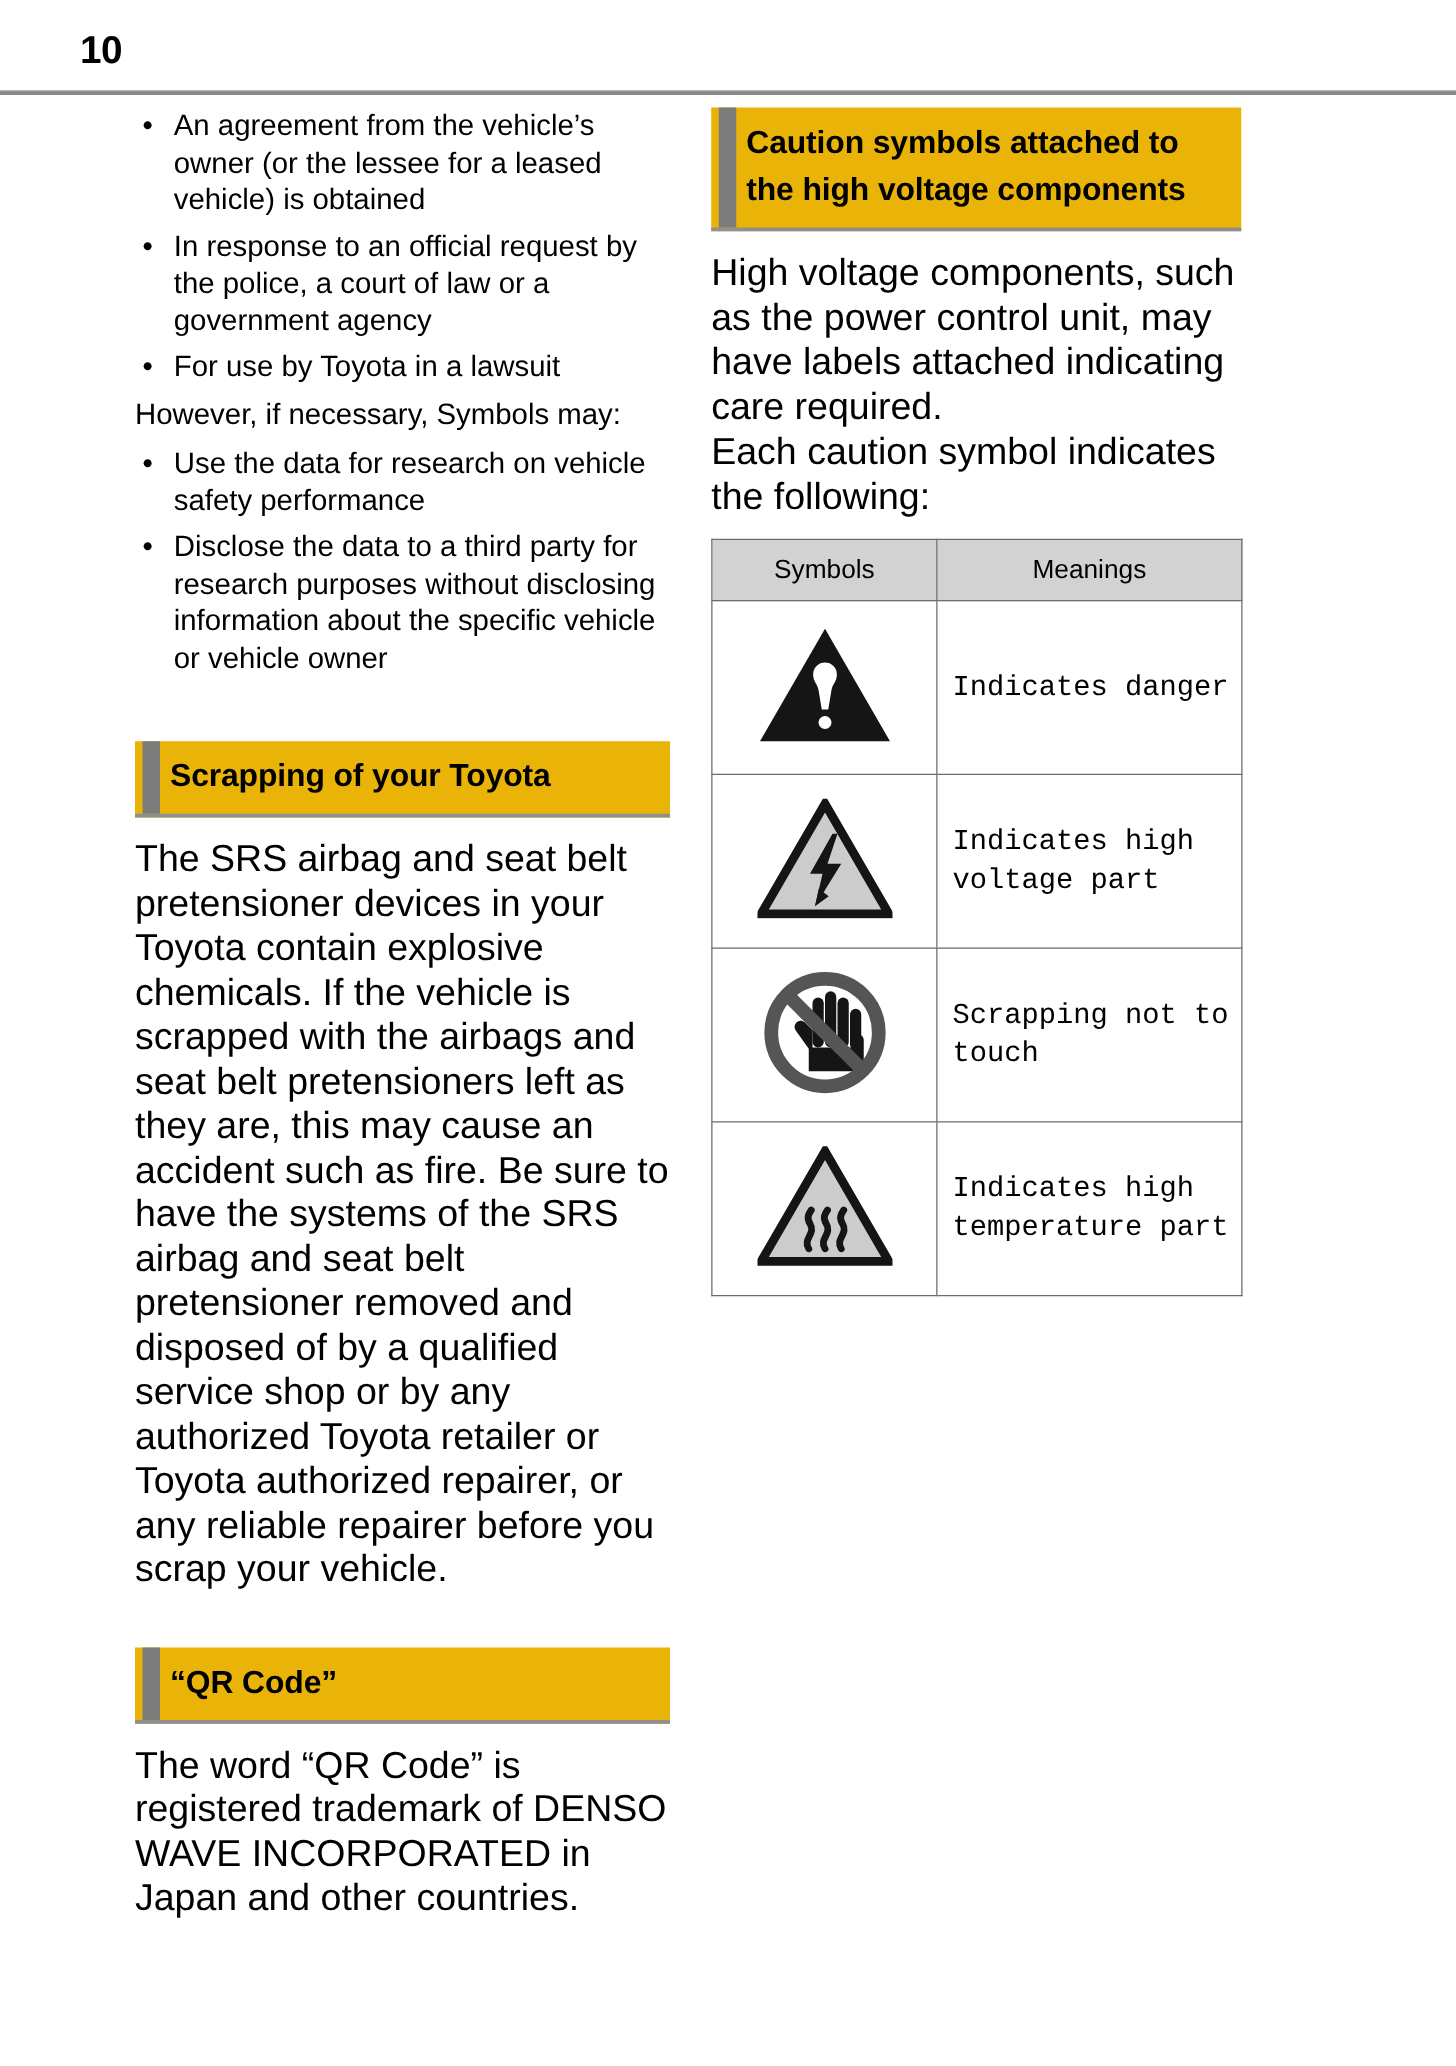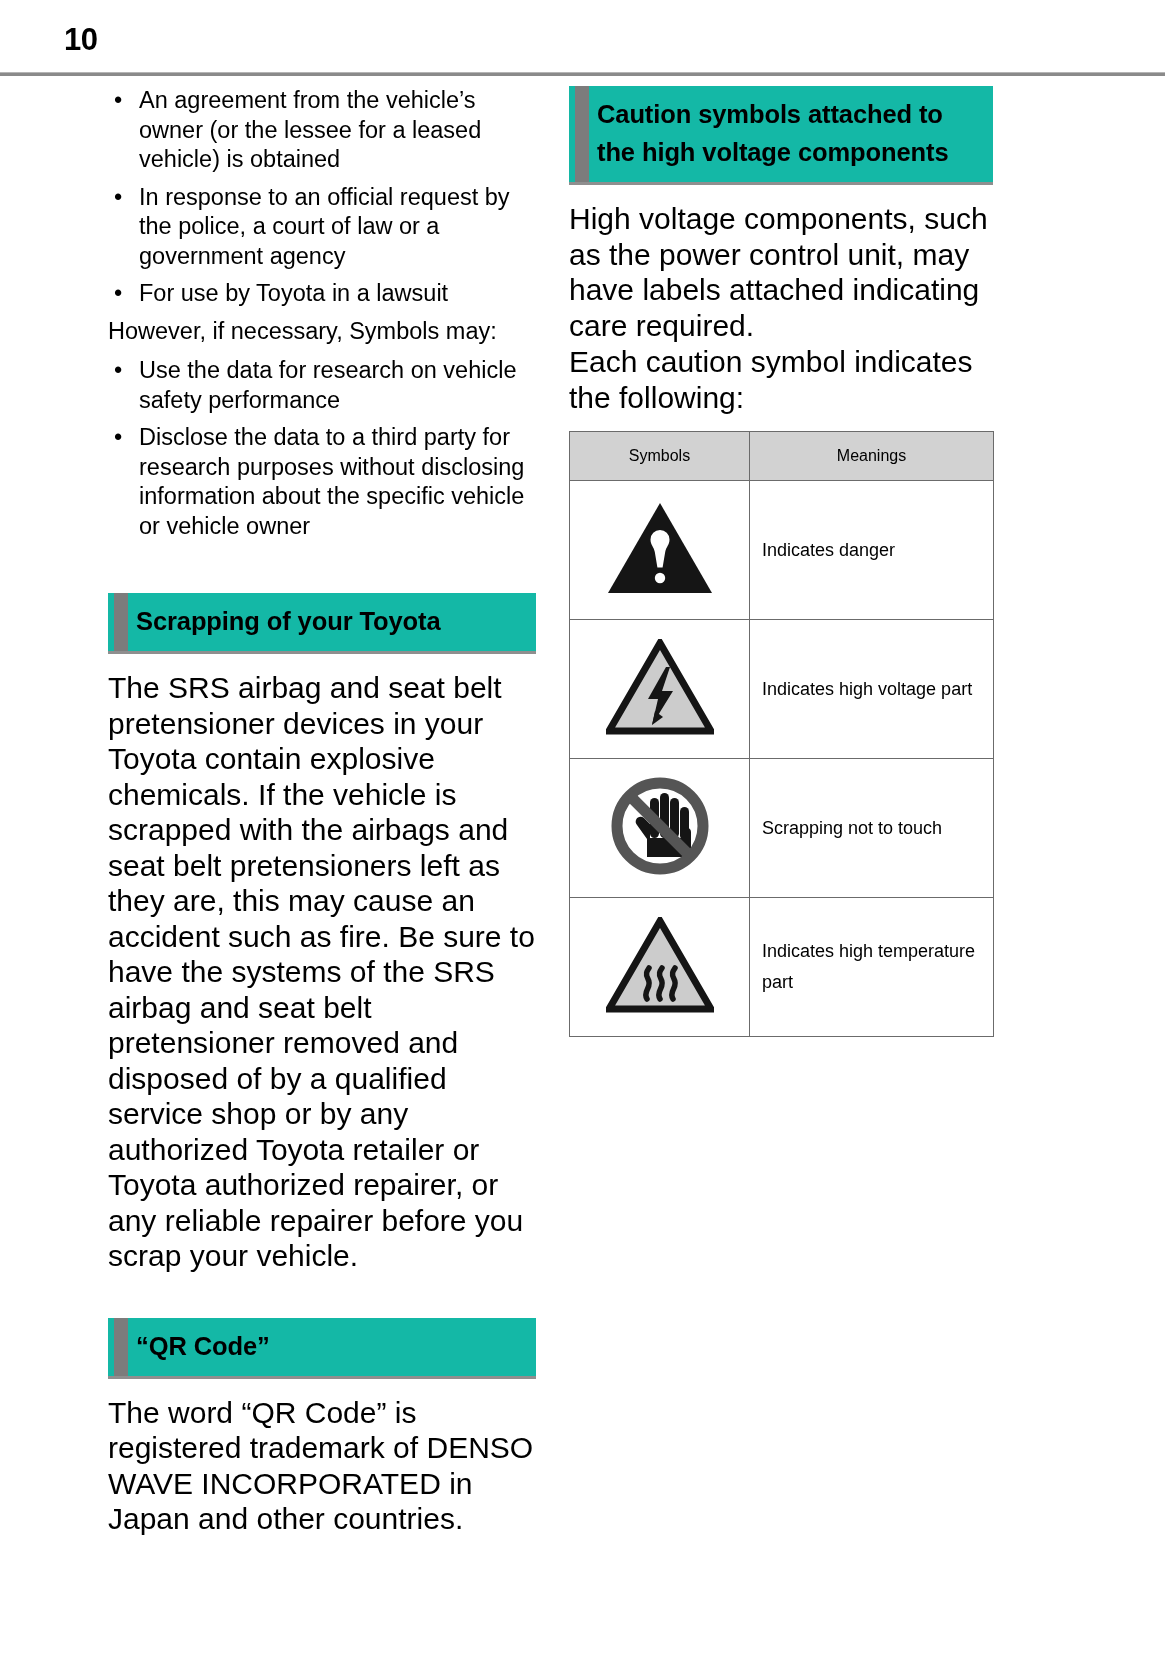--- a/index.html
+++ b/index.html
@@ -81,21 +81,21 @@
 
   .intertext {
     font-size: 23.5px;
     line-height: 29.5px;
     margin: 6px 0 10px 0;
   }
 
   
   .section-head {
     position: relative;
-    background: #14b8a6;
+    background: #eab308;
     border-bottom: 3px solid #8f8f8f;
     padding: 9px 10px 11px 28px;
     box-sizing: border-box;
     margin: 0;
   }
   .section-head::before {
     content: "";
     position: absolute;
     left: 6px;
     top: 0;
@@ -121,39 +121,40 @@
     margin-top: 16px;
     table-layout: fixed;
   }
   table.sym-table th,
   table.sym-table td {
     border: 1px solid #6b6b6b;
     padding: 0;
   }
   table.sym-table thead th {
     background: #d2d2d2;
-    font-size: 16px;
+    font-size: 21px;
     font-weight: normal;
     height: 48px;
     text-align: center;
     vertical-align: middle;
   }
   .col-sym  { width: 180px; }
   .col-mean { width: 244px; }
 
   table.sym-table tbody td.sym-cell {
     height: 138px;
     text-align: center;
     vertical-align: middle;
   }
   table.sym-table tbody td.mean-cell {
-    font-size: 18px;
+    font-size: 23px;
     line-height: 31px;
     vertical-align: middle;
     padding: 0 8px 0 12px;
+    font-family: Liberation Mono, monospace;
   }
 
   .sym-wrap {
     display: inline-block;
     line-height: 0;
   }
 </style>
 </head>
 <body>
 

